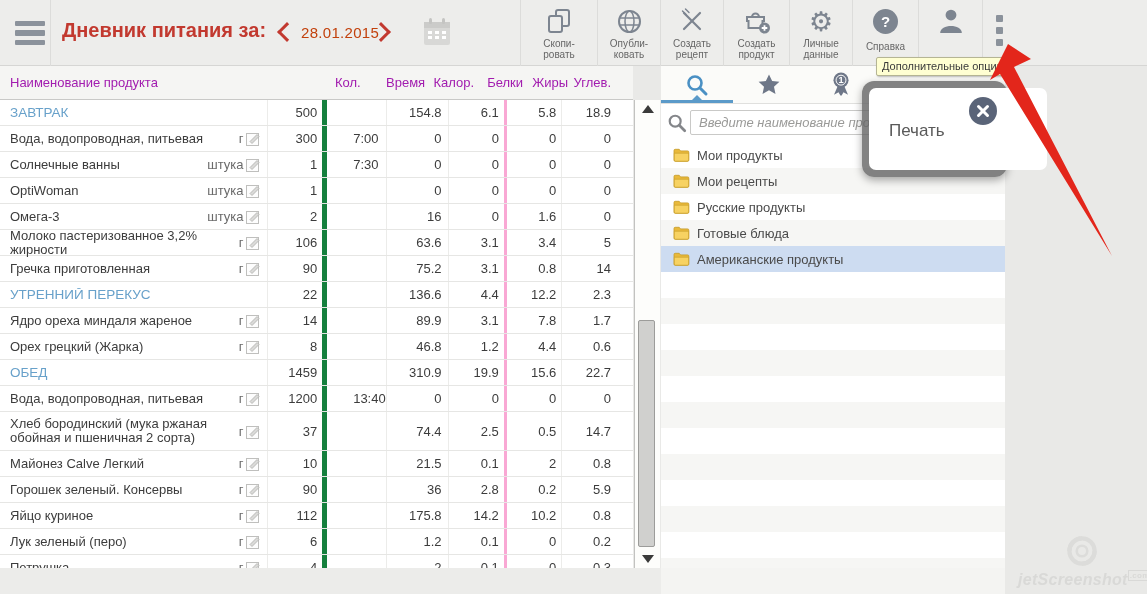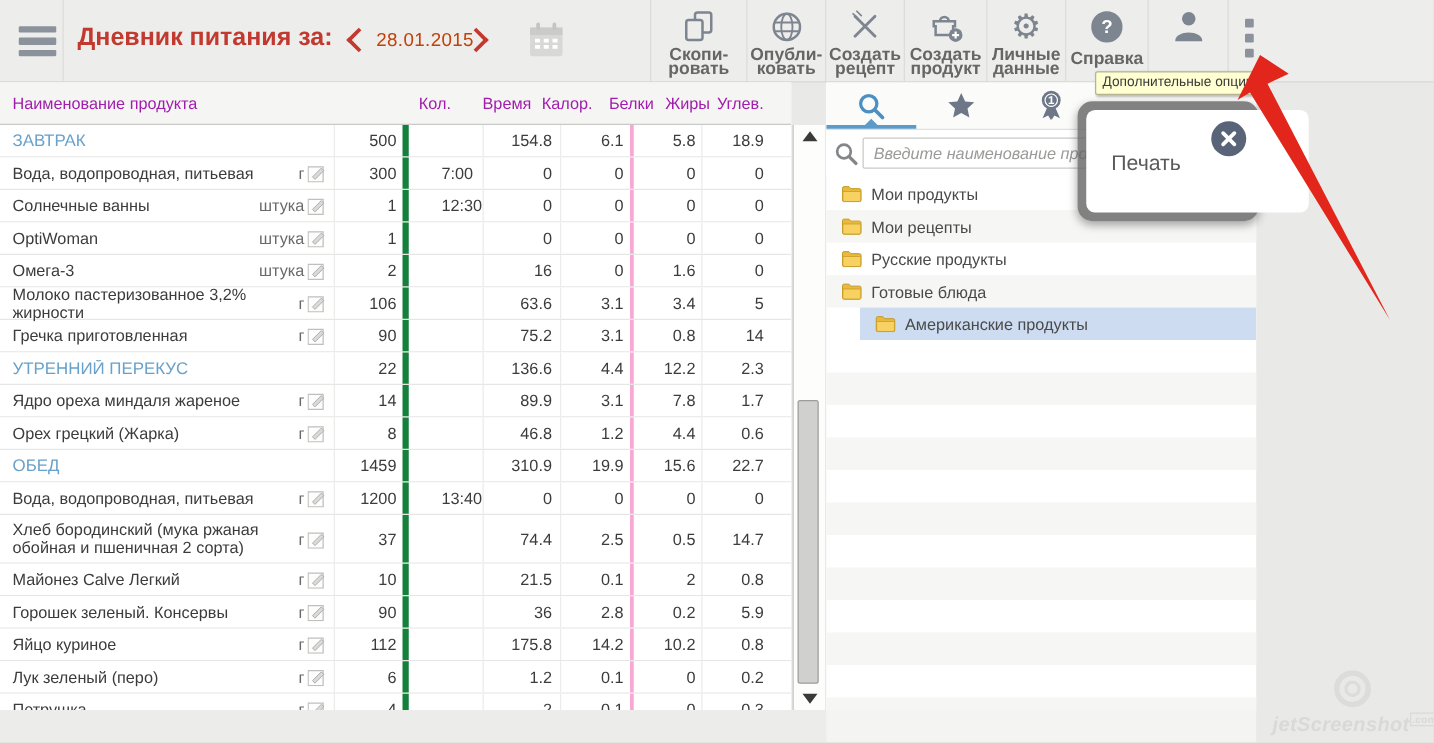--- a/index.html
+++ b/index.html
@@ -13,21 +13,21 @@
   .tb-sep{position:absolute;top:0;width:1px;height:66px;background:#dcdcda;}
   .page-title{position:absolute;left:62px;top:19px;font-size:20px;font-weight:bold;color:#c2392f;}
   .chev{display:inline-block;width:11px;height:11px;border-left:3px solid #c2392f;border-bottom:3px solid #c2392f;}
   .chev-left{position:absolute;left:280px;top:25px;transform:rotate(45deg);cursor:pointer;}
   .chev-right{position:absolute;left:374px;top:25px;transform:rotate(225deg);cursor:pointer;}
   .date-label{position:absolute;left:301px;top:24px;font-size:15px;color:#c2410c;letter-spacing:.3px;}
   .cal-btn{position:absolute;left:422px;top:16px;width:32px;height:34px;}
 
   .tb-btn{position:absolute;top:0;height:66px;border-left:1px solid #dcdcda;box-sizing:border-box;text-align:center;cursor:pointer;}
   .tb-btn .ic{height:34px;display:flex;align-items:center;justify-content:center;margin-top:4px;}
-  .tb-btn .lbl{font-size:14px;line-height:11px;color:#666;font-weight:bold;}
+  .tb-btn .lbl{font-size:10px;line-height:11px;color:#666;}
   .gear-glyph{font-size:27px;color:#7d8590;line-height:27px;font-family:"DejaVu Sans",sans-serif;}
   .help-circle{width:25px;height:25px;border-radius:50%;background:#7d8590;color:#fff;font-weight:bold;font-size:15px;line-height:25px;text-align:center;}
   .dots-btn{position:absolute;left:982px;top:0;width:34px;height:66px;border-left:1px solid #dcdcda;box-sizing:border-box;display:flex;flex-direction:column;align-items:center;justify-content:flex-start;padding-top:15px;gap:5px;cursor:pointer;}
   .dots-btn i{display:block;width:7px;height:7px;background:#8b929b;border-radius:1px;}
 
   
   .table{position:absolute;left:0;top:66px;width:633px;height:502px;background:#fff;overflow:hidden;}
   .thead{display:flex;height:34px;align-items:center;background:#f5f5f3;border-bottom:1px solid #c9c9c7;box-sizing:border-box;color:#a21caf;font-size:13px;}
   .tr{display:flex;align-items:center;height:26px;border-bottom:1px solid #e6e6e4;box-sizing:border-box;font-size:13px;color:#3c3c3c;background:#fff;gap:18px;}
   .tr.tall{height:39px;}
@@ -58,21 +58,21 @@
   .panel{position:absolute;left:661px;top:66px;width:344px;height:502px;background:#fff;overflow:hidden;}
   .ptabs{position:relative;height:38px;background:#fbfbf9;border-bottom:1px solid #e0e0de;box-sizing:border-box;display:flex;}
   .ptab{width:72px;height:100%;display:flex;align-items:center;justify-content:center;position:relative;cursor:pointer;}
   .ptab.active::after{content:"";position:absolute;left:0;bottom:0;width:100%;height:3px;background:#5b9ac9;}
   .ptab.active::before{content:"";position:absolute;left:31px;bottom:3px;width:0;height:0;border-left:5px solid transparent;border-right:5px solid transparent;border-bottom:5px solid #5b9ac9;}
   .psearch{position:relative;height:38px;background:#fff;}
   .search-input{position:absolute;left:29px;top:6px;width:308px;height:25px;border:1px solid #c9c9c7;border-radius:2px;box-sizing:border-box;font-size:13px;padding:0 8px;color:#555;font-family:"Liberation Sans",sans-serif;}
   .search-input::placeholder{font-style:italic;color:#9a9a98;}
   .prow{height:26px;display:flex;align-items:center;padding-left:12px;box-sizing:border-box;font-size:13px;color:#4a4a4a;gap:7px;cursor:pointer;}
   .prow.odd{background:#f6f6f4;}
-  .prow.sel{background:#cddcf1;margin-left:27px;}
+  .prow.sel{background:#cddcf1;}
 
   
   .tooltip{position:absolute;left:876px;top:57px;width:133px;height:19px;background:#ffffd2;border:1px solid #b5b594;border-radius:2px;box-sizing:border-box;font-size:11px;color:#3a3a3a;line-height:16px;padding:0 5px;white-space:nowrap;overflow:hidden;box-shadow:1px 1px 2px rgba(0,0,0,.25);z-index:30;}
   .popup{position:absolute;left:862px;top:81px;width:145px;height:96px;background:rgba(100,100,100,.8);border-radius:12px;box-shadow:0 3px 8px rgba(0,0,0,.35);padding:7px;box-sizing:border-box;z-index:40;}
   .popup-inner{position:relative;width:100%;height:100%;background:#fff;border-radius:7px;padding-left:47px;}
   .popup-item{position:absolute;left:20px;top:33px;font-size:17px;color:#5a5a5a;cursor:pointer;}
   .popup-close{position:absolute;left:100px;top:9px;width:28px;height:28px;border-radius:50%;background:#5a6478;display:flex;align-items:center;justify-content:center;cursor:pointer;box-shadow:0 0 0 2px #fff;}
   .arrow-svg{position:absolute;left:985px;top:40px;z-index:60;pointer-events:none;}
 
   
@@ -241,21 +241,21 @@
     <div class="tr">
       <div class="c c-name">
           <span class="name-text">Солнечные ванны</span>
           <span class="unit">штука</span>
           <span class="edit-ic"><svg width="15" height="15" viewBox="0 0 15 15">
               <rect x="0.5" y="2.5" width="12" height="12" fill="#fdfdfd" stroke="#bfbfbd"></rect>
               <path d="M4 10.5 L11 3.5 L13 5.5 L6 12.5 Z" fill="#dadad8" stroke="#aeaeac" stroke-width="0.8"></path>
             </svg></span>
         </div>
       <div class="c c-kol">1</div>
-      <div class="c c-time">12:30</div>
+      <div class="c c-time">7:30</div>
       <div class="c c-kcal">0</div>
       <div class="c c-prot">0</div>
       <div class="c c-fat">0</div>
       <div class="c c-carb">0</div>
     </div>
 
     <div class="tr">
       <div class="c c-name">
           <span class="name-text">OptiWoman</span>
           <span class="unit">штука</span>

